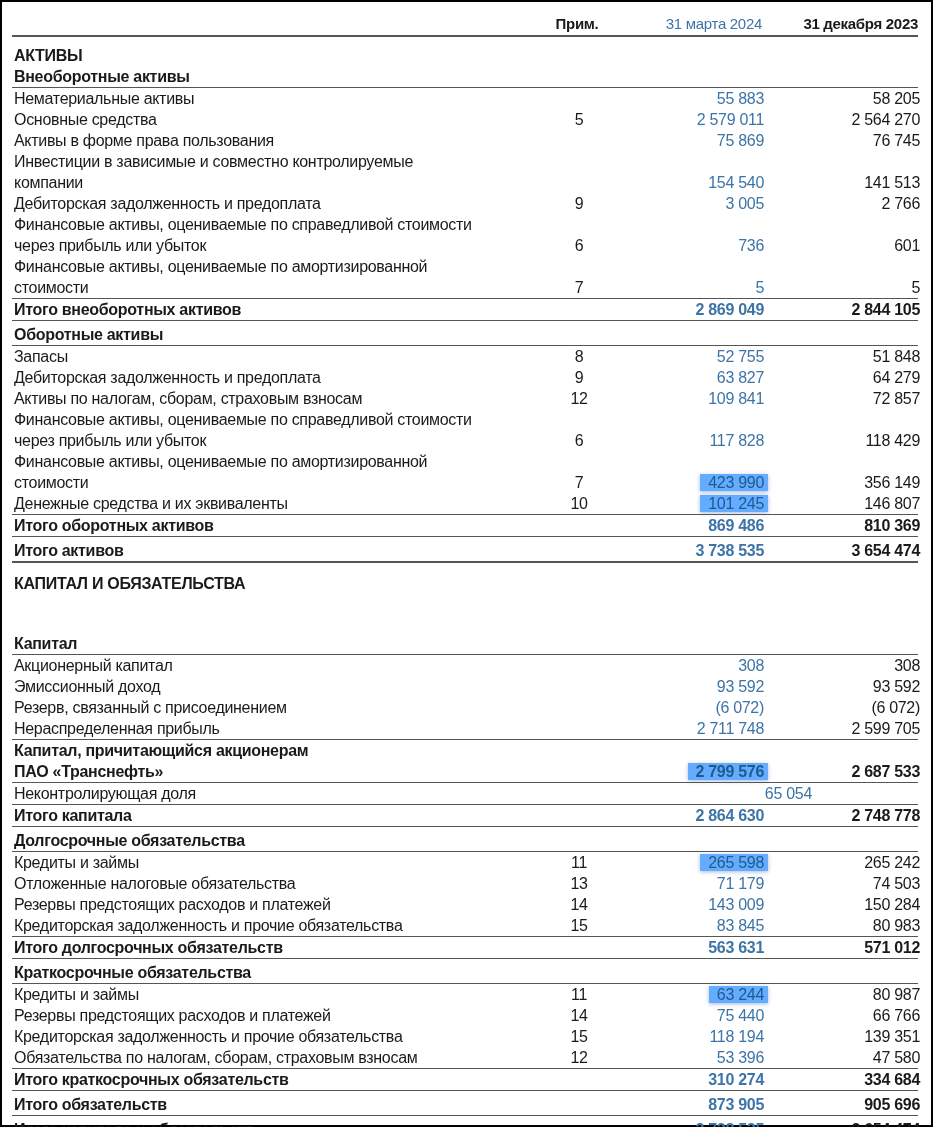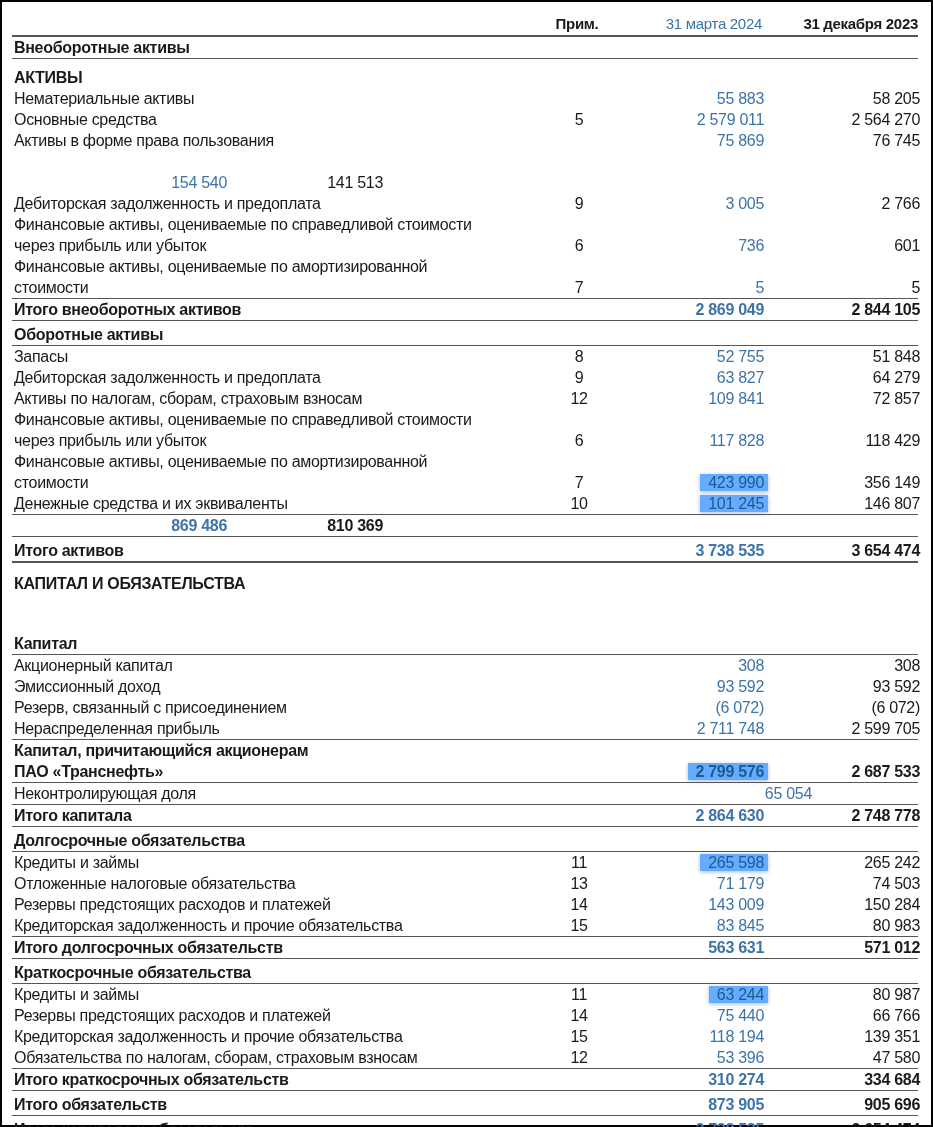--- a/index.html
+++ b/index.html
@@ -48,42 +48,43 @@
 <div class="frame">
   <div class="sheet">
 
     <div class="header-row">
       <span class="lbl"></span>
       <span class="note">Прим.</span>
       <span class="cur">31 марта 2024</span>
       <span class="prev">31 декабря 2023</span>
     </div>
 
+    <div class="section caps">АКТИВЫ</div>
     <div class="section sub" style="border-bottom:1.5px solid #555;">Внеоборотные активы</div>
-    <div class="section caps">АКТИВЫ</div>
     <div id="nc-rows">
         <div class="row">
           <span class="lbl"><span>Нематериальные активы</span></span>
           <span class="note"></span>
           <span class="cur">55 883</span>
           <span class="prev">58 205</span>
         </div>
         <div class="row">
           <span class="lbl"><span>Основные средства</span></span>
           <span class="note">5</span>
           <span class="cur">2 579 011</span>
           <span class="prev">2 564 270</span>
         </div>
         <div class="row">
           <span class="lbl"><span>Активы в форме права пользования</span></span>
           <span class="note"></span>
           <span class="cur">75 869</span>
           <span class="prev">76 745</span>
         </div>
         <div class="row two">
+          <span class="lbl"><span>Инвестиции в зависимые и совместно контролируемые</span><br><span>компании</span></span>
           <span class="note"></span>
           <span class="cur">154 540</span>
           <span class="prev">141 513</span>
         </div>
         <div class="row">
           <span class="lbl"><span>Дебиторская задолженность и предоплата</span></span>
           <span class="note">9</span>
           <span class="cur">3 005</span>
           <span class="prev">2 766</span>
         </div>
@@ -140,20 +141,21 @@
           <span class="prev">356 149</span>
         </div>
         <div class="row">
           <span class="lbl"><span>Денежные средства и их эквиваленты</span></span>
           <span class="note">10</span>
           <span class="cur"><span class="hl">101 245</span></span>
           <span class="prev">146 807</span>
         </div>
       </div>
     <div class="row bold line-top line-bot">
+      <span class="lbl">Итого оборотных активов</span>
       <span class="note"></span>
       <span class="cur">869 486</span>
       <span class="prev">810 369</span>
     </div>
     <div class="row bold" style="border-bottom:2px solid #555;padding-top:3px;">
       <span class="lbl">Итого активов</span>
       <span class="note"></span>
       <span class="cur">3 738 535</span>
       <span class="prev">3 654 474</span>
     </div>

